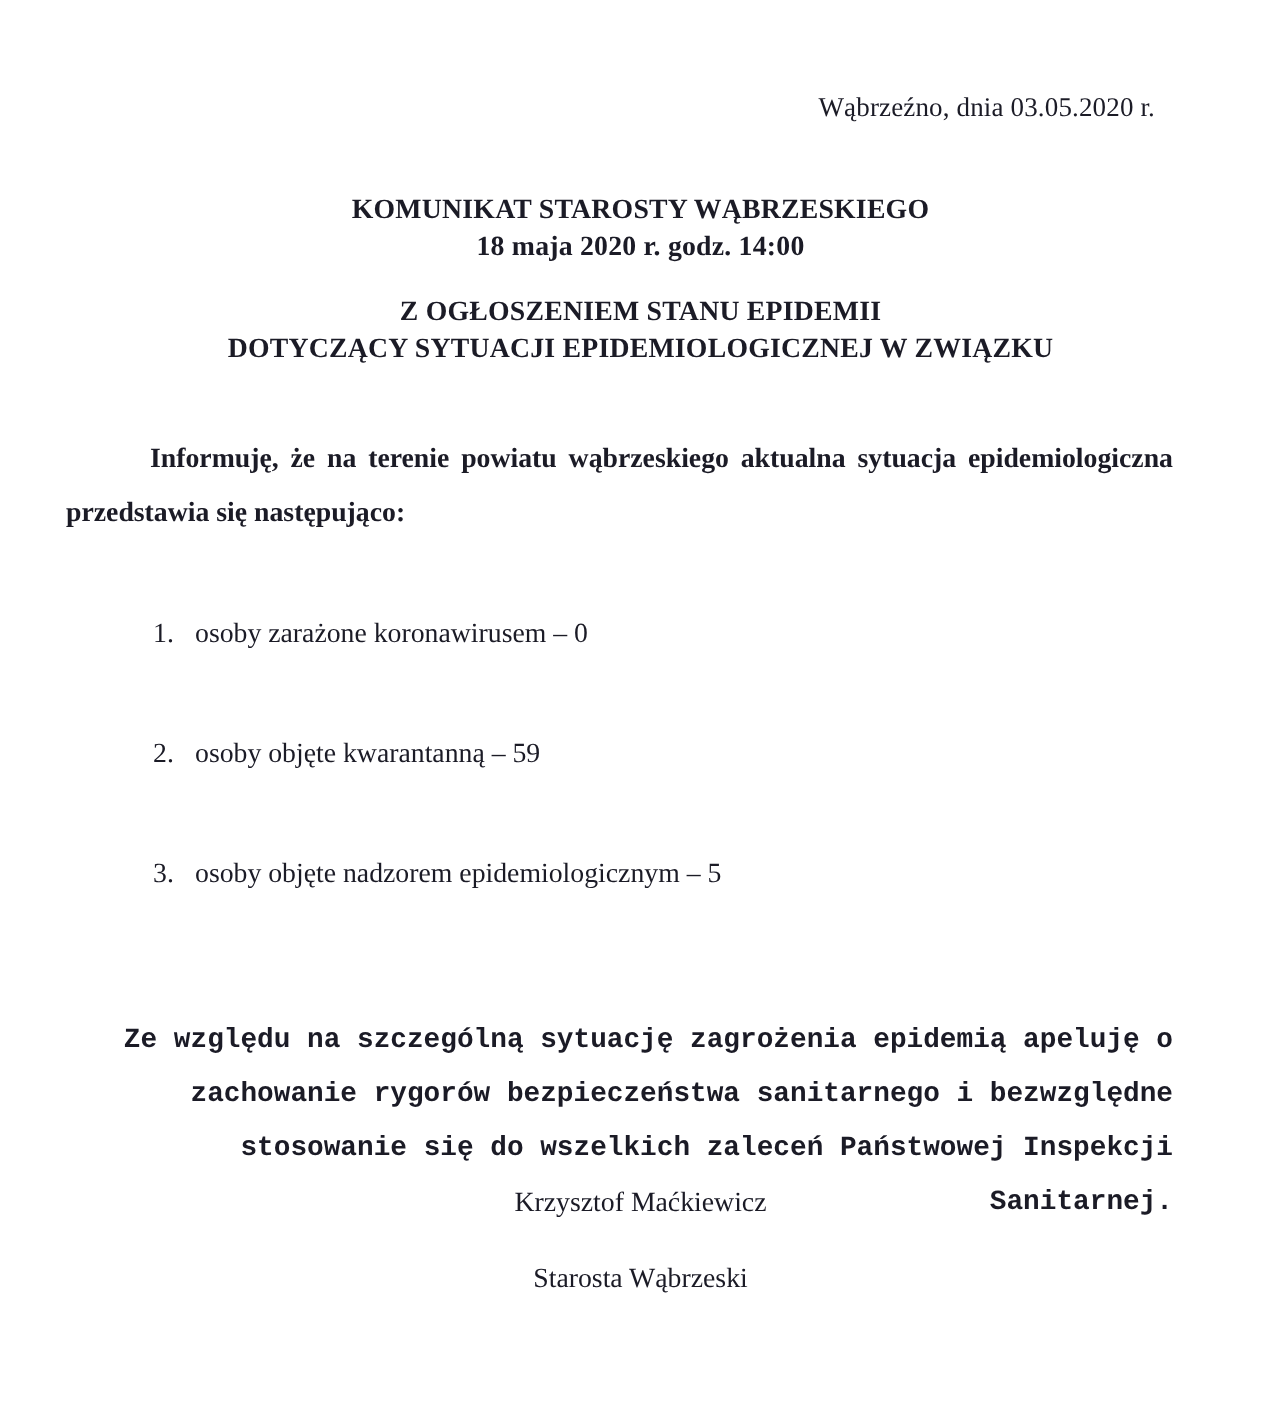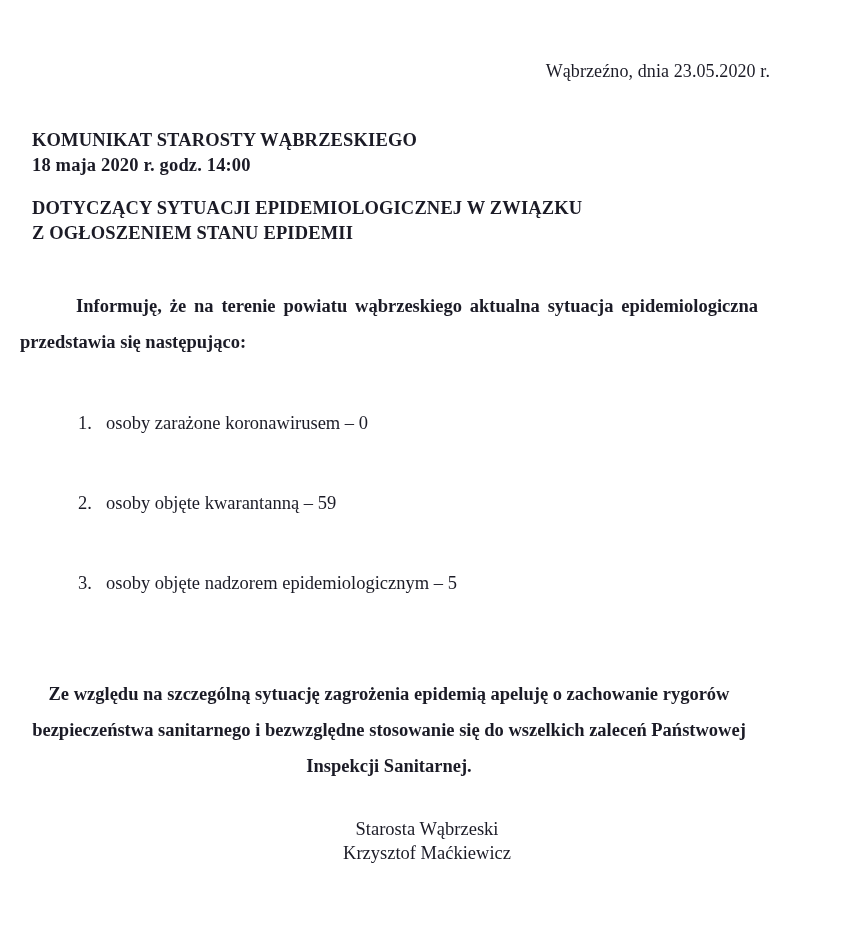--- a/index.html
+++ b/index.html
@@ -32,55 +32,56 @@
     line-height: 1.2;
     letter-spacing: 0.1px;
   }
 
   
   .title-block {
     position: absolute;
     top: 128px;
     left: 32px;
     right: 32px;
-    text-align: left;
+    text-align: center;
   }
   .title-line {
     font-weight: bold;
     font-size: 18.5px;
     line-height: 25px;
     letter-spacing: 0.15px;
     white-space: nowrap;
   }
   .title-group-2 {
     margin-top: 18px;
   }
 
   
   .body-area {
     position: absolute;
     top: 288px;
-    left: 20px;
+    left: 44px;
     width: 738px;
   }
 
   p.para {
     margin: 0;
     font-size: 18.5px;
     line-height: 36px;
   }
   p.bold { font-weight: bold; }
   p.justify {
     text-align: justify;
     text-align-last: left;
     text-indent: 56px;
   }
   p.center {
-    text-align: center;
+    text-align: right;
     text-indent: 0;
+    font-family: Liberation Mono, monospace;
   }
 
   
   ol.stats {
     margin: 14px 0 0 0;
     padding: 0 0 0 58px;
     list-style: none;
     counter-reset: statcounter;
   }
   ol.stats li {
@@ -115,28 +116,28 @@
     font-size: 18.5px;
     line-height: 24px;
   }
   .sig-role { margin-top: 27px; }
 </style>
 </head>
 <body>
 
 <div class="page">
 
-  <div class="datebar">Wąbrzeźno, dnia 23.05.2020 r.</div>
+  <div class="datebar">Wąbrzeźno, dnia 03.05.2020 r.</div>
 
   <div class="title-block">
     <div class="title-line">KOMUNIKAT STAROSTY WĄBRZESKIEGO</div>
     <div class="title-line">18 maja 2020 r. godz. 14:00</div>
     <div class="title-group-2">
+      <div class="title-line">Z OGŁOSZENIEM STANU EPIDEMII</div>
       <div class="title-line">DOTYCZĄCY SYTUACJI EPIDEMIOLOGICZNEJ W ZWIĄZKU</div>
-      <div class="title-line">Z OGŁOSZENIEM STANU EPIDEMII</div>
     </div>
   </div>
 
   <div class="body-area">
 
     <p class="para bold justify">Informuję, że na terenie powiatu wąbrzeskiego aktualna sytuacja epidemiologiczna przedstawia się następująco:</p>
 
     <ol class="stats">
       <li>osoby zarażone koronawirusem – 0</li>
       <li>osoby objęte kwarantanną – 59</li>
@@ -146,17 +147,17 @@
     <div class="gap-after-list"></div>
 
     <p class="para bold center">Ze względu na szczególną sytuację zagrożenia epidemią apeluję o zachowanie rygorów bezpieczeństwa sanitarnego i bezwzględne stosowanie się do wszelkich zaleceń Państwowej Inspekcji Sanitarnej.</p>
 
     <div class="gap-after-appeal"></div>
 
 
   </div>
 
   <div class="signature">
+    <div class="sig-line">Krzysztof Maćkiewicz</div>
     <div class="sig-line sig-role">Starosta Wąbrzeski</div>
-    <div class="sig-line">Krzysztof Maćkiewicz</div>
   </div>
 
 </div>
 
 </body></html>

